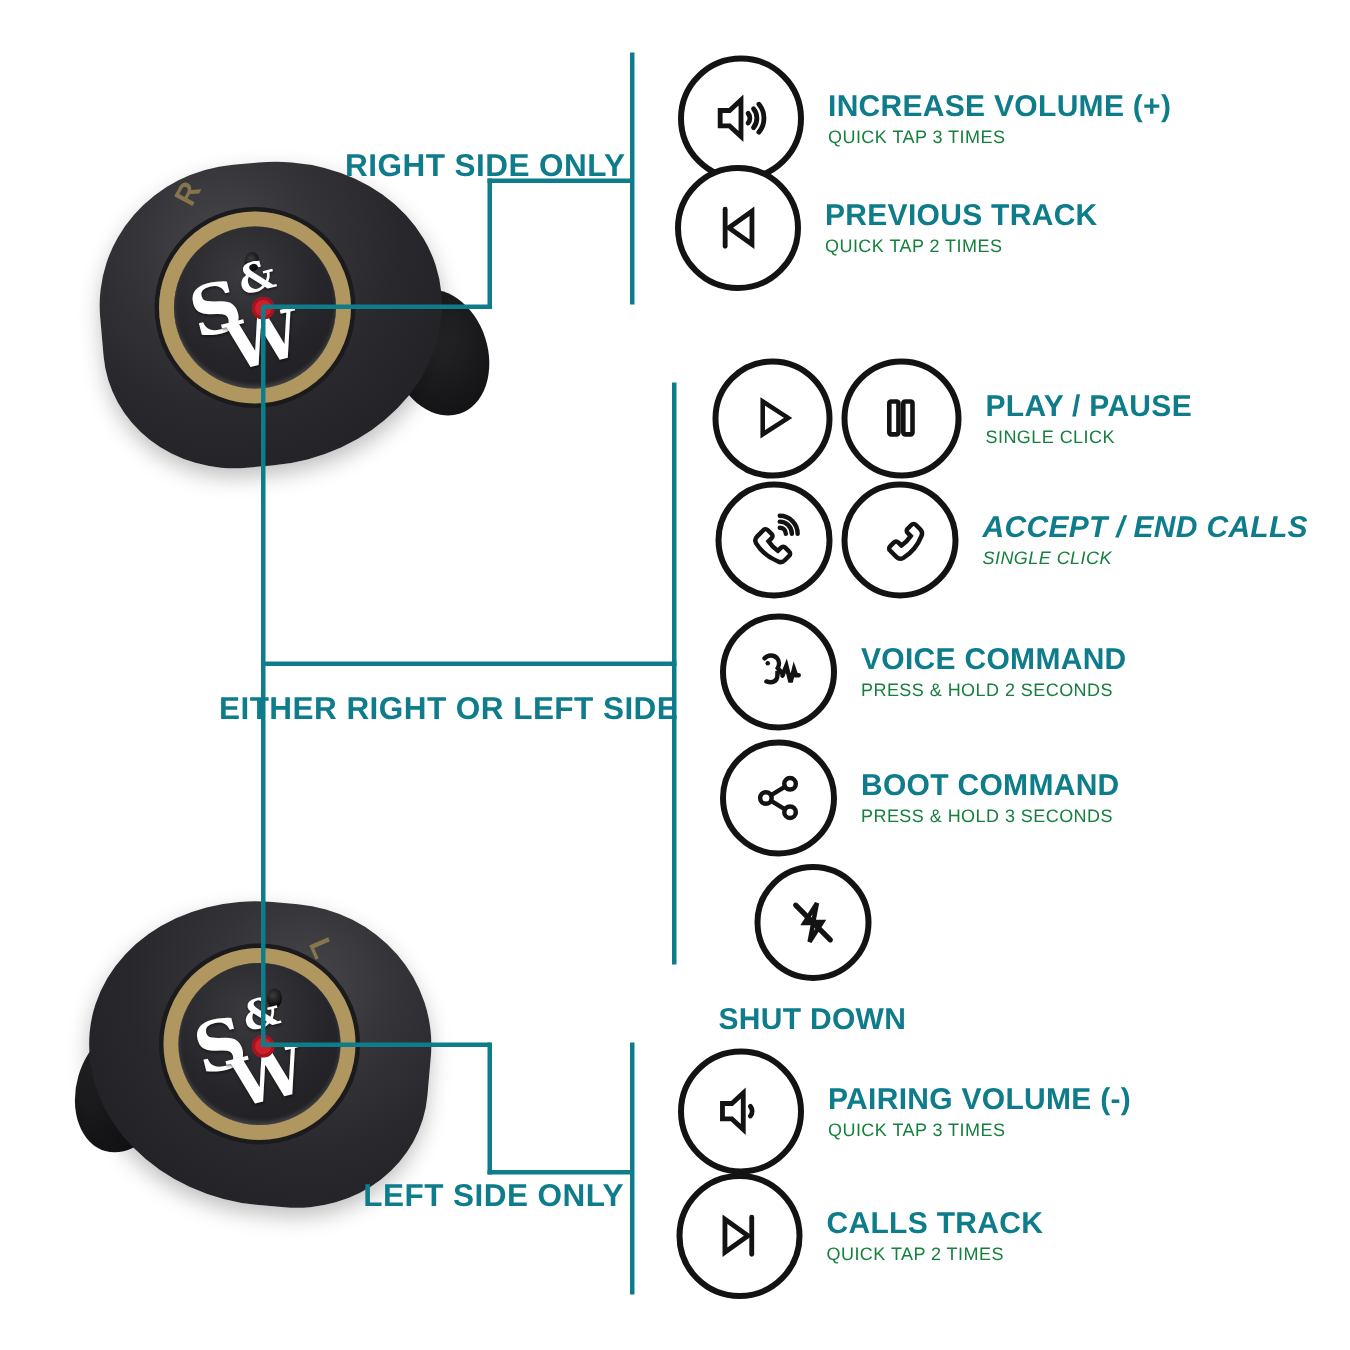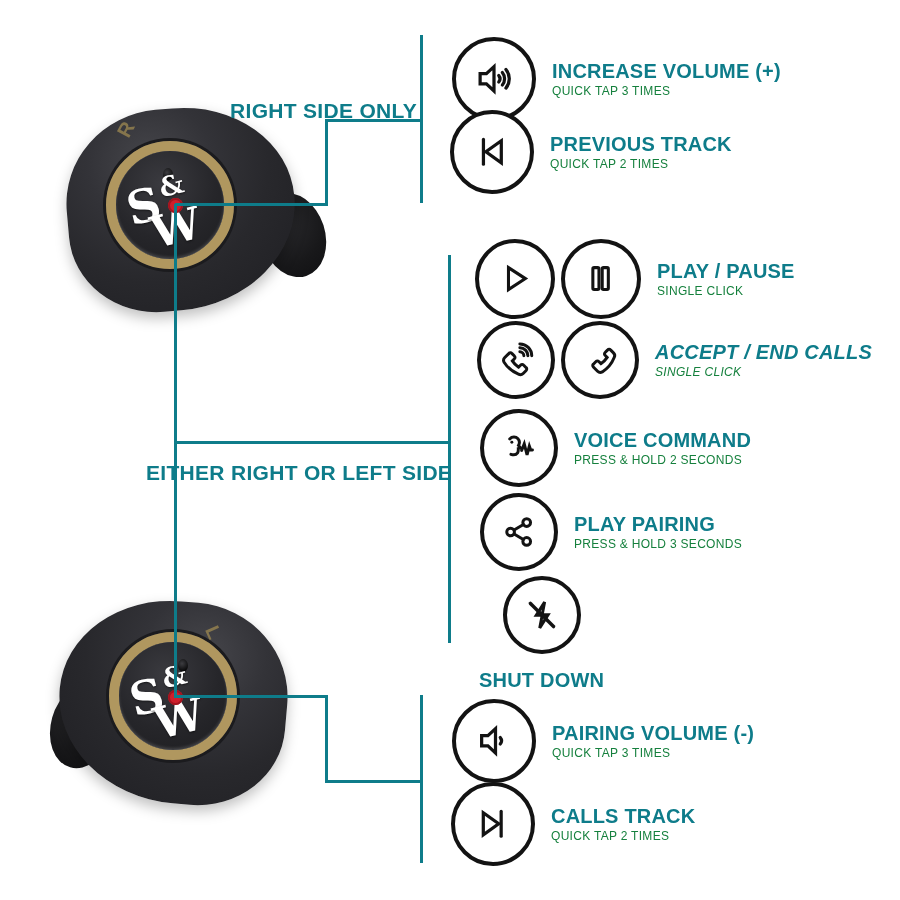--- a/index.html
+++ b/index.html
@@ -104,20 +104,21 @@
   <div class="line" style="left:174px; top:204px; width:3px; height:494px;"></div>
   <div class="line" style="left:174px; top:441px; width:277px; height:3px;"></div>
   <div class="line" style="left:448px; top:255px; width:3px; height:388px;"></div>
   <div class="line" style="left:175px; top:695px; width:152px; height:3px;"></div>
   <div class="line" style="left:325px; top:695px; width:3px; height:88px;"></div>
   <div class="line" style="left:325px; top:780px; width:97px; height:3px;"></div>
   <div class="line" style="left:420px; top:695px; width:3px; height:168px;"></div>
 
   <div class="conn-label" style="left:217px; top:99px;  width:200px;">RIGHT SIDE ONLY</div>
   <div class="conn-label" style="left:146px; top:421px; width:300px;margin-top:40px;">EITHER RIGHT OR LEFT SIDE</div>
+  <div class="conn-label" style="left:216px; top:786px; width:200px;">LEFT SIDE ONLY</div>
 
   <div class="row" style="left:452px; top:37px;">
     <div class="circle c84">
       <svg viewBox="0 0 24 24">
           <path d="M4.8 9.3 H8.1 L12.1 5.6 V18.4 L8.1 14.7 H4.8 Z"></path>
         <path d="M14.6 10.3 a2.7 2.7 0 0 1 0 3.4"></path>
         <path d="M16.5 8.7 a5.2 5.2 0 0 1 0 6.6"></path>
         <path d="M18.4 7.1 a7.7 7.7 0 0 1 0 9.8"></path>
         </svg>
     </div>
@@ -200,21 +201,21 @@
     <div class="circle c78">
       <svg viewBox="0 0 24 24">
         <circle cx="7.2" cy="12" r="2.2"></circle>
           <circle cx="16.4" cy="6.6" r="2.2"></circle>
           <circle cx="16.4" cy="17.4" r="2.2"></circle>
         <path d="M9.2 10.9 L14.5 7.7"></path>
           <path d="M9.2 13.1 L14.5 16.3"></path>
         </svg>
     </div>
     <div class="txt">
-      <div class="title">PLAY PAIRING</div>
+      <div class="title">BOOT COMMAND</div>
       <div class="subtitle">PRESS &amp; HOLD 3 SECONDS</div>
     </div>
   </div>
 
   <div class="row" style="left:479px; top:576px;flex-direction:column;">
     <div class="circle c78">
       <svg viewBox="0 0 24 24">
         <path d="M13.5 4.6 L8.7 12.2 H12.1 L10.7 19.4 L15.5 11.8 H12.1 Z"></path>
         <path d="M5.4 5.4 L18.6 18.6" stroke-width="2"></path>
         </svg>

